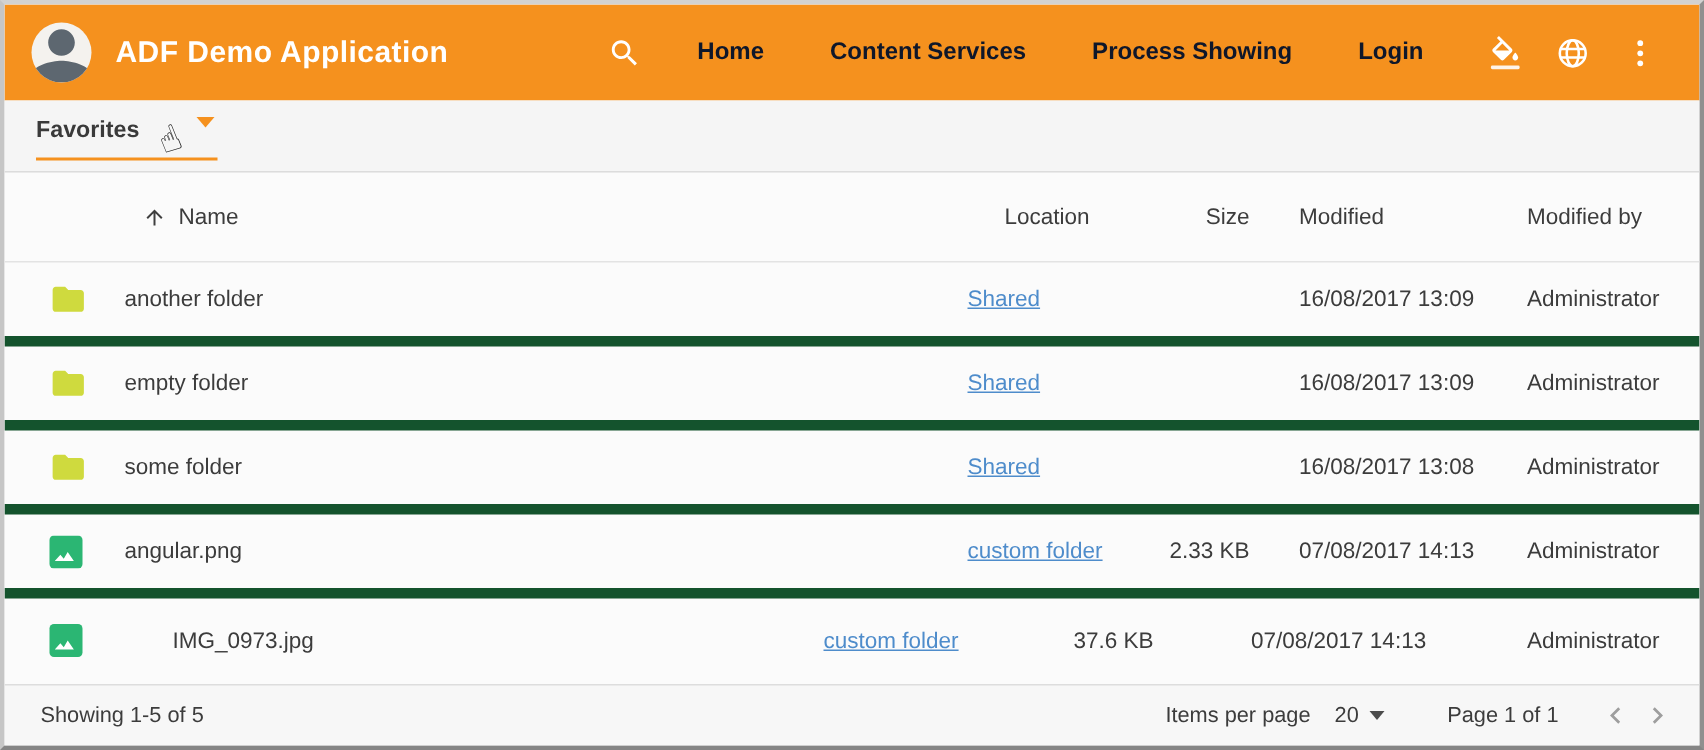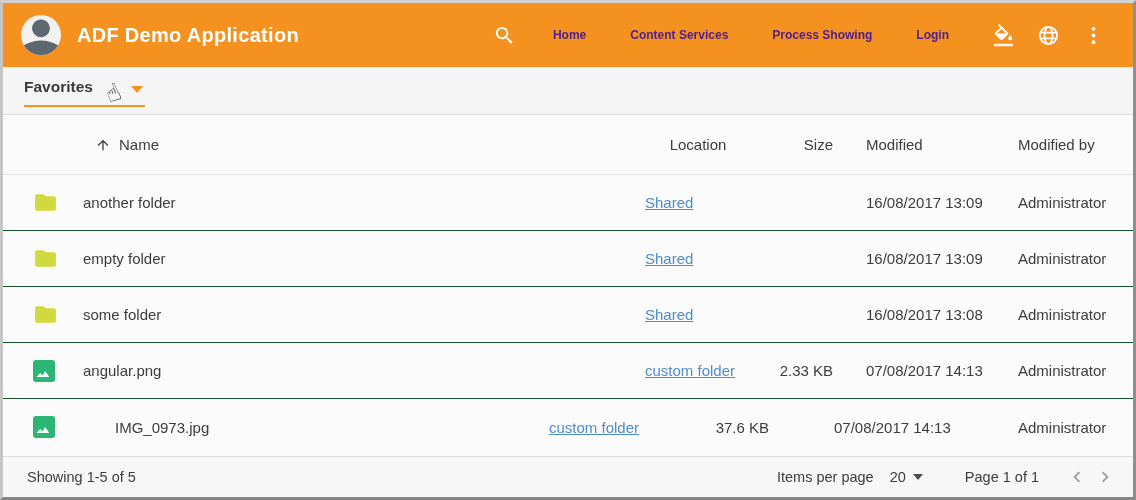--- a/index.html
+++ b/index.html
@@ -38,36 +38,36 @@
   }
   .spacer { flex: 1 1 auto; }
   .iconbtn {
     background: none; border: none; cursor: pointer; color: #fff;
     display: inline-flex; align-items: center; justify-content: center;
     width: 28px; height: 28px; padding: 0;
   }
   .iconbtn svg { width: 23px; height: 23px; }
   .nav { display: flex; align-items: center; gap: 44px; margin: 0 40px 0 34px; }
   .nav a {
-    color: #4c1d95; text-decoration: none; font-size: 12px; font-weight: 700;
+    color: #0f172a; text-decoration: none; font-size: 16px; font-weight: 700;
     white-space: nowrap; cursor: pointer;
   }
   .icon-cluster { display: flex; align-items: center; gap: 17px; }
 
   
   .toolbar {
     height: 48px; flex: 0 0 48px;
     background: var(--toolbar-bg, #f5f5f5);
     border-bottom: 1px solid #dcdcdc;
     position: relative;
     display: flex; align-items: flex-end;
     padding: 0 0 0 21px;
   }
   .fav-tab {
-    display: flex; align-items: flex-end; justify-content: space-between;
+    display: flex; align-items: flex-start; justify-content: space-between;
     width: 121px; padding: 0 2px 9px 0; margin-bottom: 7px;
     border-bottom: 2px solid var(--accent, #F5911E);
     background: none; cursor: pointer;
   }
   .fav-tab .label { font-size: 15.5px; font-weight: 700; color: #3a3a3a; }
   .caret-down {
     width: 0; height: 0; margin-bottom: 3px;
     border-left: 6px solid transparent; border-right: 6px solid transparent;
     border-top: 7px solid var(--accent, #F5911E);
   }
@@ -85,21 +85,21 @@
   .row {
     display: grid;
     grid-template-columns: 56px 1fr 130px 82px 180px 96px;
     align-items: center;
     padding: 0 24px;
   }
   .thead { height: 60px; border-bottom: 1px solid #e3e3e3; }
   .th { font-size: 13.5px; color: #4b4b4b; font-weight: 400; cursor: pointer; }
   .th.name { display: flex; align-items: center; gap: 8px; padding-left: 12px; }
   .th.name svg { width: 16px; height: 16px; color: #3f3f3f; }
-  .item { height: 56px; border-bottom: 1px solid #14532d; cursor: pointer; }
+  .item { height: 56px; border-bottom: 7px solid #14532d; cursor: pointer; }
   .item:last-child { border-bottom: none; gap: 32px; }
   .cell { font-size: 15px; color: var(--text, #3c3c3c); white-space: nowrap; overflow: hidden; }
   .cell.loc   { padding-left: 24px; }
   .th.loc     { text-align: center; padding-left: 24px; }
   .cell.size, .th.size { text-align: right; }
   .cell.mod,  .th.mod  { padding-left: 33px; }
   .cell.modby,.th.modby{ padding-left: 5px; }
   .icon-cell { display: flex; align-items: center; padding-left: 6px; }
   .foldericon { color: var(--folder, #CFDA3E); display: inline-flex; }
   .foldericon svg { width: 25px; height: 25px; }

